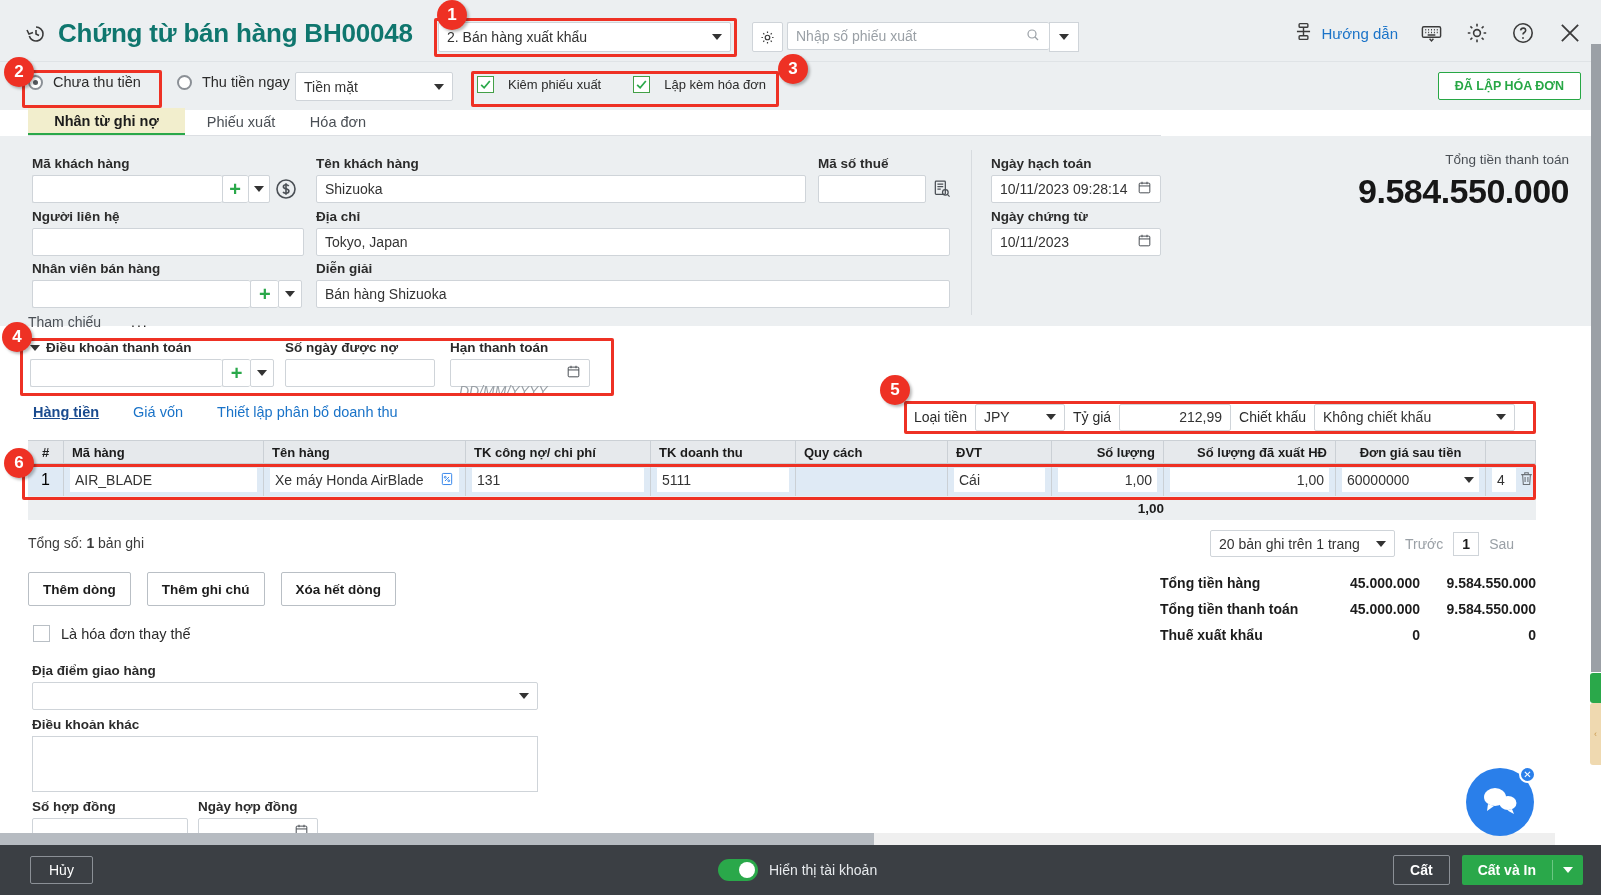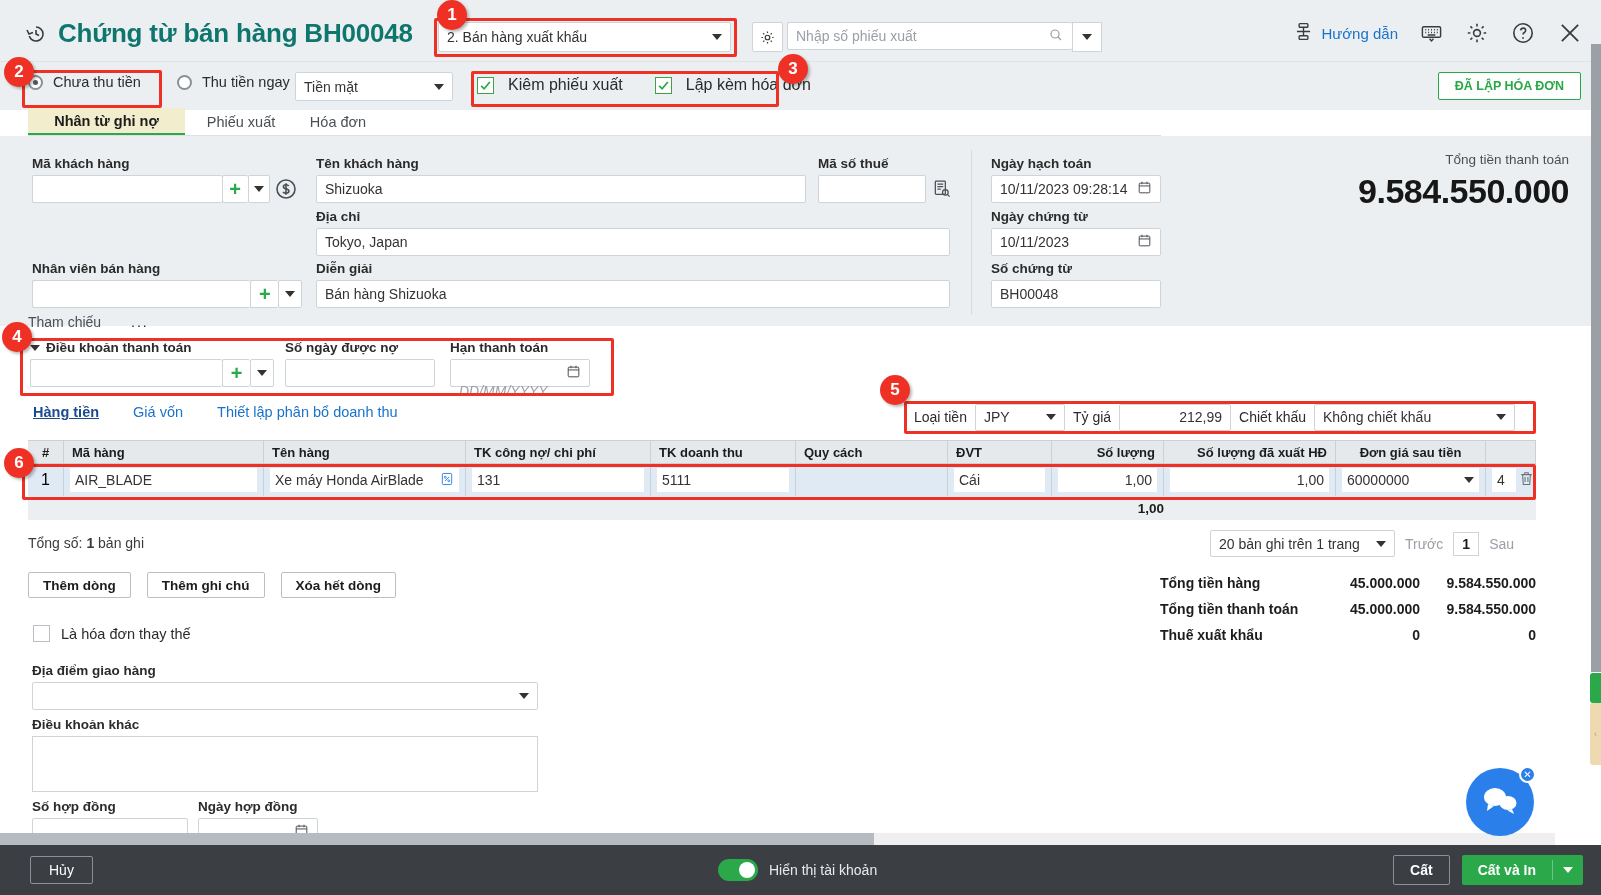--- a/index.html
+++ b/index.html
@@ -22,38 +22,38 @@
   .lbl { font-size: 13.5px; font-weight: bold; color: #2b2b2b; margin-bottom: 4px; display:block; }
   .caret { width:0;height:0;border-left:5px solid transparent;border-right:5px solid transparent;border-top:6px solid #333; }
   .plus { color:#2aa84a; font-size:20px; font-weight:bold; line-height:1; }
 
   
   .hdr { position:absolute; left:0; top:0; width:1601px; height:62px; background:#eceff1; border-bottom:1px solid #dfe3e6; }
   .hist-icon { position:absolute; left:24px; top:22px; width:24px; height:24px; color:#3b3b3b; }
   .title { position:absolute; left:58px; top:18px; font-size:26px; font-weight:bold; color:#0f766e; letter-spacing:-0.2px; }
   .hdr-select { position:absolute; left:438px; top:22px; width:293px; height:30px; justify-content:space-between; }
   .gear-sq { position:absolute; left:752px; top:22px; width:31px; height:30px; background:#fff; border:1px solid #cfd4d9; display:flex; align-items:center; justify-content:center; border-radius:2px; }
-  .srch-wrap { position:absolute; left:787px; top:22px; width:315px; height:30px; display:flex;justify-content:space-between; }
+  .srch-wrap { position:absolute; left:787px; top:22px; width:292px; height:30px; display:flex;justify-content:space-between; }
   .srch-wrap .fld { flex:1; border-right:none; justify-content:space-between; }
   .srch-drop { width:30px; border:1px solid #cfd4d9; background:#fff; display:flex; align-items:center; justify-content:center; }
   .hdr-right { position:absolute; right:18px; top:20px; display:flex; align-items:center; gap:22px; }
   .guide { color:#1a73c8; font-size:15px; display:flex; align-items:center; gap:7px; }
   .ic { color:#3b3b3b; display:flex; align-items:center; }
 
   
   .row2 { position:absolute; left:0; top:62px; width:1601px; height:48px; background:#eceff1; }
   .radio-grp { position:absolute; left:28px; top:12px; display:flex; align-items:center; gap:10px; }
   .radio { width:15px;height:15px;border-radius:50%;border:2px solid #8b9096;background:#fff;position:relative;display:inline-block; }
   .radio.on::after { content:""; position:absolute; left:3px; top:3px; width:5px;height:5px;border-radius:50%;background:#55595e; }
   .radio-lbl { font-size:14.5px; color:#2b2b2b; }
   .pay-select { position:absolute; left:295px; top:10px; width:158px; height:29px; justify-content:space-between; }
   .chk-grp { position:absolute; left:477px; top:14px; display:flex; align-items:center; gap:14px; }
   .chkbox { width:17px;height:17px;border:1px solid #43a047; background:#fff; display:inline-flex;align-items:center;justify-content:center; }
   .chkbox svg { width:13px;height:13px; }
-  .chk-lbl { font-size:16px; color:#2b2b2b; }
+  .chk-lbl { font-size:13px; color:#2b2b2b; }
   .badge-invoiced { position:absolute; right:20px; top:10px; border:1.5px solid #27a745; color:#27a745; background:#fff;
     font-size:12.5px; font-weight:bold; padding:0 16px; height:28px; display:flex; align-items:center; border-radius:2px; }
 
   
   .tabs { position:absolute; left:0; top:108px; width:1601px; height:28px; }
   .tab { position:absolute; top:0; height:28px; display:flex; align-items:center; justify-content:center; font-size:14.5px; color:#4a4f55; }
   .tab.active { background:#f2eecd; color:#1c1c1c; font-weight:bold; border-bottom:3px solid #2aa84a; }
   .tabline { position:absolute; left:28px; top:135px; width:1133px; height:1px; background:#dcdfe3; }
 
   
@@ -82,21 +82,21 @@
   .gh { font-size:13px; font-weight:bold; color:#1c1c1c; display:flex; align-items:center; padding:0 8px; border-right:1px solid #cbd0d5; }
   .grow { display:flex; height:32px; background:#dfeaf5; align-items:center; }
   .gc { height:32px; display:flex; align-items:center; padding:0 6px; border-right:1px solid #cbd0d5; }
   .cellinput { background:#fff; border:none; height:24px; display:flex; align-items:center; padding:0 5px; font-size:14px; color:#333; width:100%; }
   .cellinput.r { justify-content:flex-end; }
   .gsum { display:flex; height:24px; background:#eceff1; align-items:center; font-size:13.5px; font-weight:bold; color:#1c1c1c; }
 
   
   .reccount { position:absolute; left:28px; top:535px; font-size:14px; color:#3b3b3b; }
   .btnrow { position:absolute; left:28px; top:572px; display:flex; gap:16px; }
-  .btn { background:#fff; border:1px solid #b9bfc5; height:26px; padding:8px 14px; font-size:13.5px; font-weight:bold; color:#1c1c1c; display:flex; align-items:center; border-radius:2px; }
+  .btn { background:#fff; border:1px solid #b9bfc5; height:34px; padding:8px 14px; font-size:13.5px; font-weight:bold; color:#1c1c1c; display:flex; align-items:center; border-radius:2px; }
   .repl { position:absolute; left:33px; top:625px; display:flex; align-items:center; gap:11px; }
   .chkbox2 { width:17px;height:17px;border:1px solid #b9bfc5; background:#fff; }
   .repl-lbl { font-size:14.5px; color:#2b2b2b; }
 
   .blk { position:absolute; }
   .ta { border:1px solid #cfd4d9; background:#fff; }
 
   
   .pager { position:absolute; left:1210px; top:530px; display:flex; align-items:center; gap:10px; }
   .pgsel { width:185px; height:27px; justify-content:space-between; }
@@ -290,20 +290,26 @@
       <span style="width:34px; display:flex; align-items:center; justify-content:center;">
         <svg viewBox="0 0 24 24" class="money-ic" fill="none" stroke="#4a4f55" stroke-width="1.6">
           <circle cx="12" cy="12" r="9"></circle>
             <path d="M12 6.2v11.6"></path>
           <path d="M14.7 9.1c-.5-.9-1.5-1.4-2.7-1.4-1.5 0-2.6.8-2.6 2s1 1.7 2.6 2.1c1.7.4 2.9.9 2.9 2.3 0 1.3-1.2 2.2-2.9 2.2-1.3 0-2.4-.5-2.9-1.5"></path>
         </svg>
       </span>
     </div>
   </div>
 
+  <div class="blk" style="left:32px; top:209px; width:272px;">
+    <span class="lbl">Người liên hệ</span>
+    <div class="fld" style="width:272px;">
+      <span></span>
+    </div>
+  </div>
 
   <div class="blk" style="left:32px; top:261px; width:270px;">
     <span class="lbl">Nhân viên bán hàng</span>
     <div style="display:flex; align-items:stretch;">
       <div class="fld" style="width:220px; border-right:none;">
         <span></span>
       </div>
       <div class="fld" style="width:28px; justify-content:center; border-right:none; padding:0;">
         <span class="plus">+</span>
       </div>
@@ -370,26 +376,20 @@
       <span>10/11/2023</span>
       <span>
         <svg viewBox="0 0 24 24" width="15" height="15" fill="none" stroke="#4a4f55" stroke-width="1.6">
           <rect x="3.5" y="5" width="17" height="15.5" rx="1.5"></rect>
             <path d="M3.5 9.5h17M8 2.8v4M16 2.8v4"></path>
         </svg>
       </span>
     </div>
   </div>
 
-  <div class="blk" style="left:991px; top:261px; width:170px;">
-    <span class="lbl">Số chứng từ</span>
-    <div class="fld" style="width:170px;">
-      <span>BH00048</span>
-    </div>
-  </div>
 
   <div class="totlabel">Tổng tiền thanh toán</div>
   <div class="totval">9.584.550.000</div>
 
   <div class="refrow">
     <span>Tham chiếu</span>
     <span style="margin-left:26px; color:#1c1c1c; letter-spacing:2px;">...</span>
   </div>
 
   <div class="blk" style="left:30px; top:340px;">

